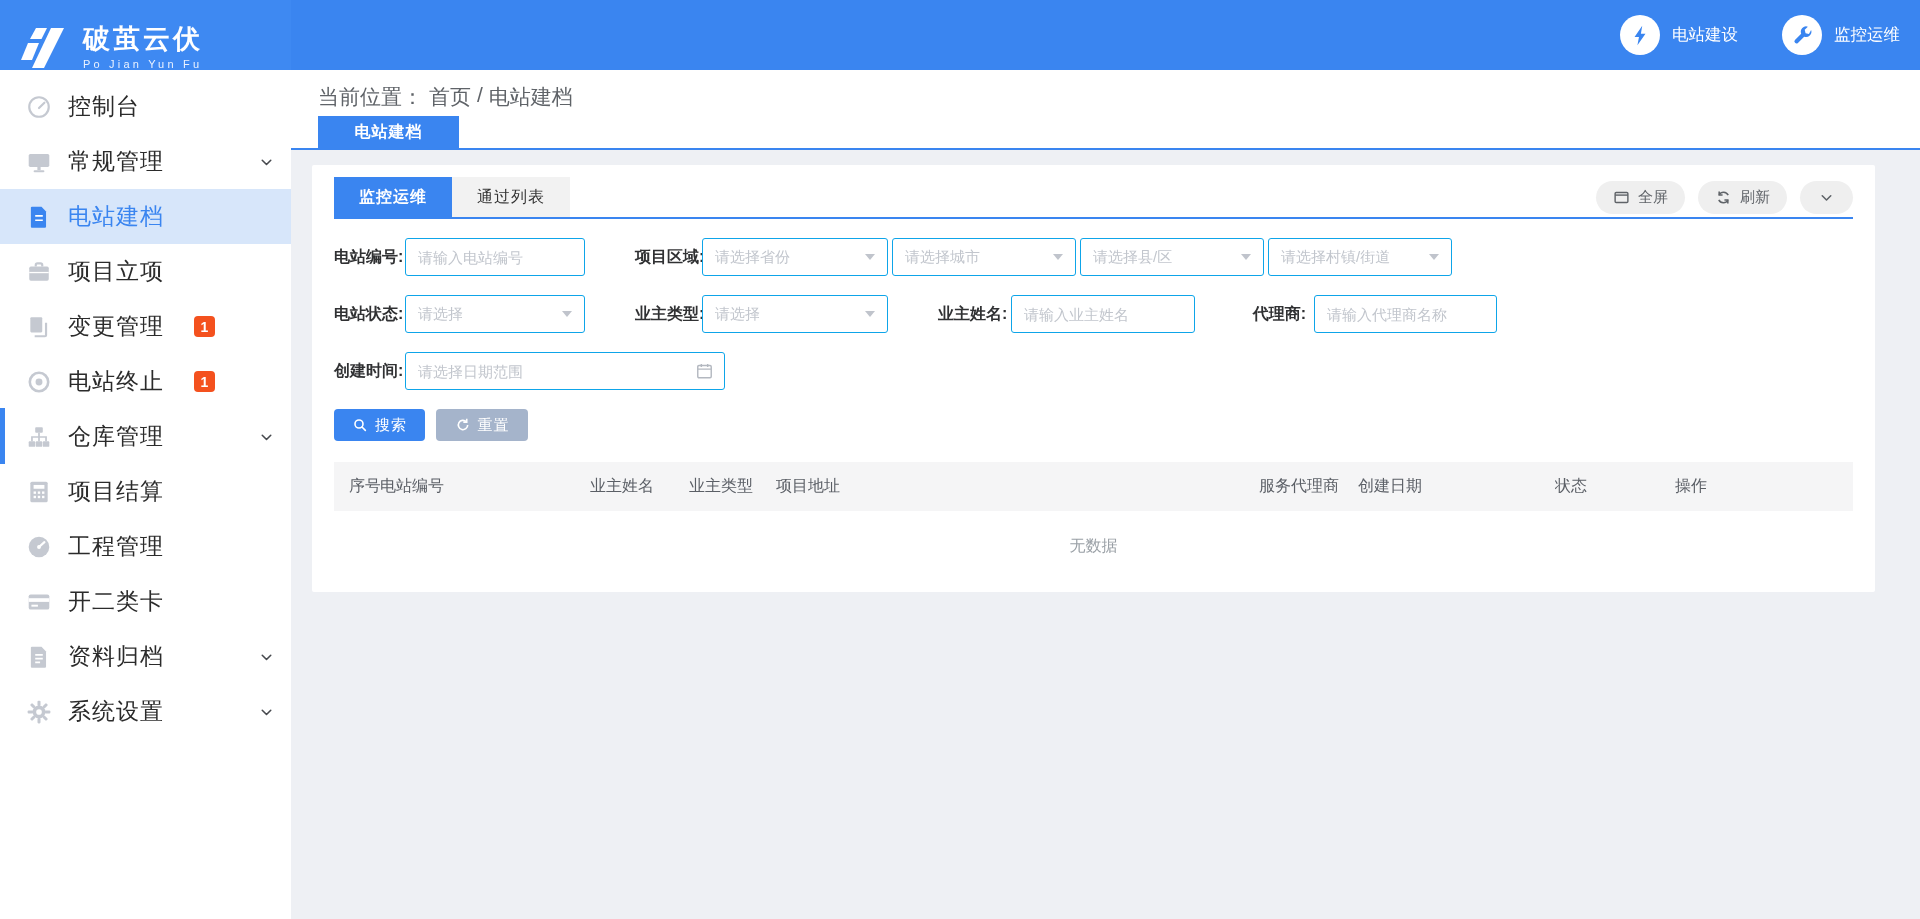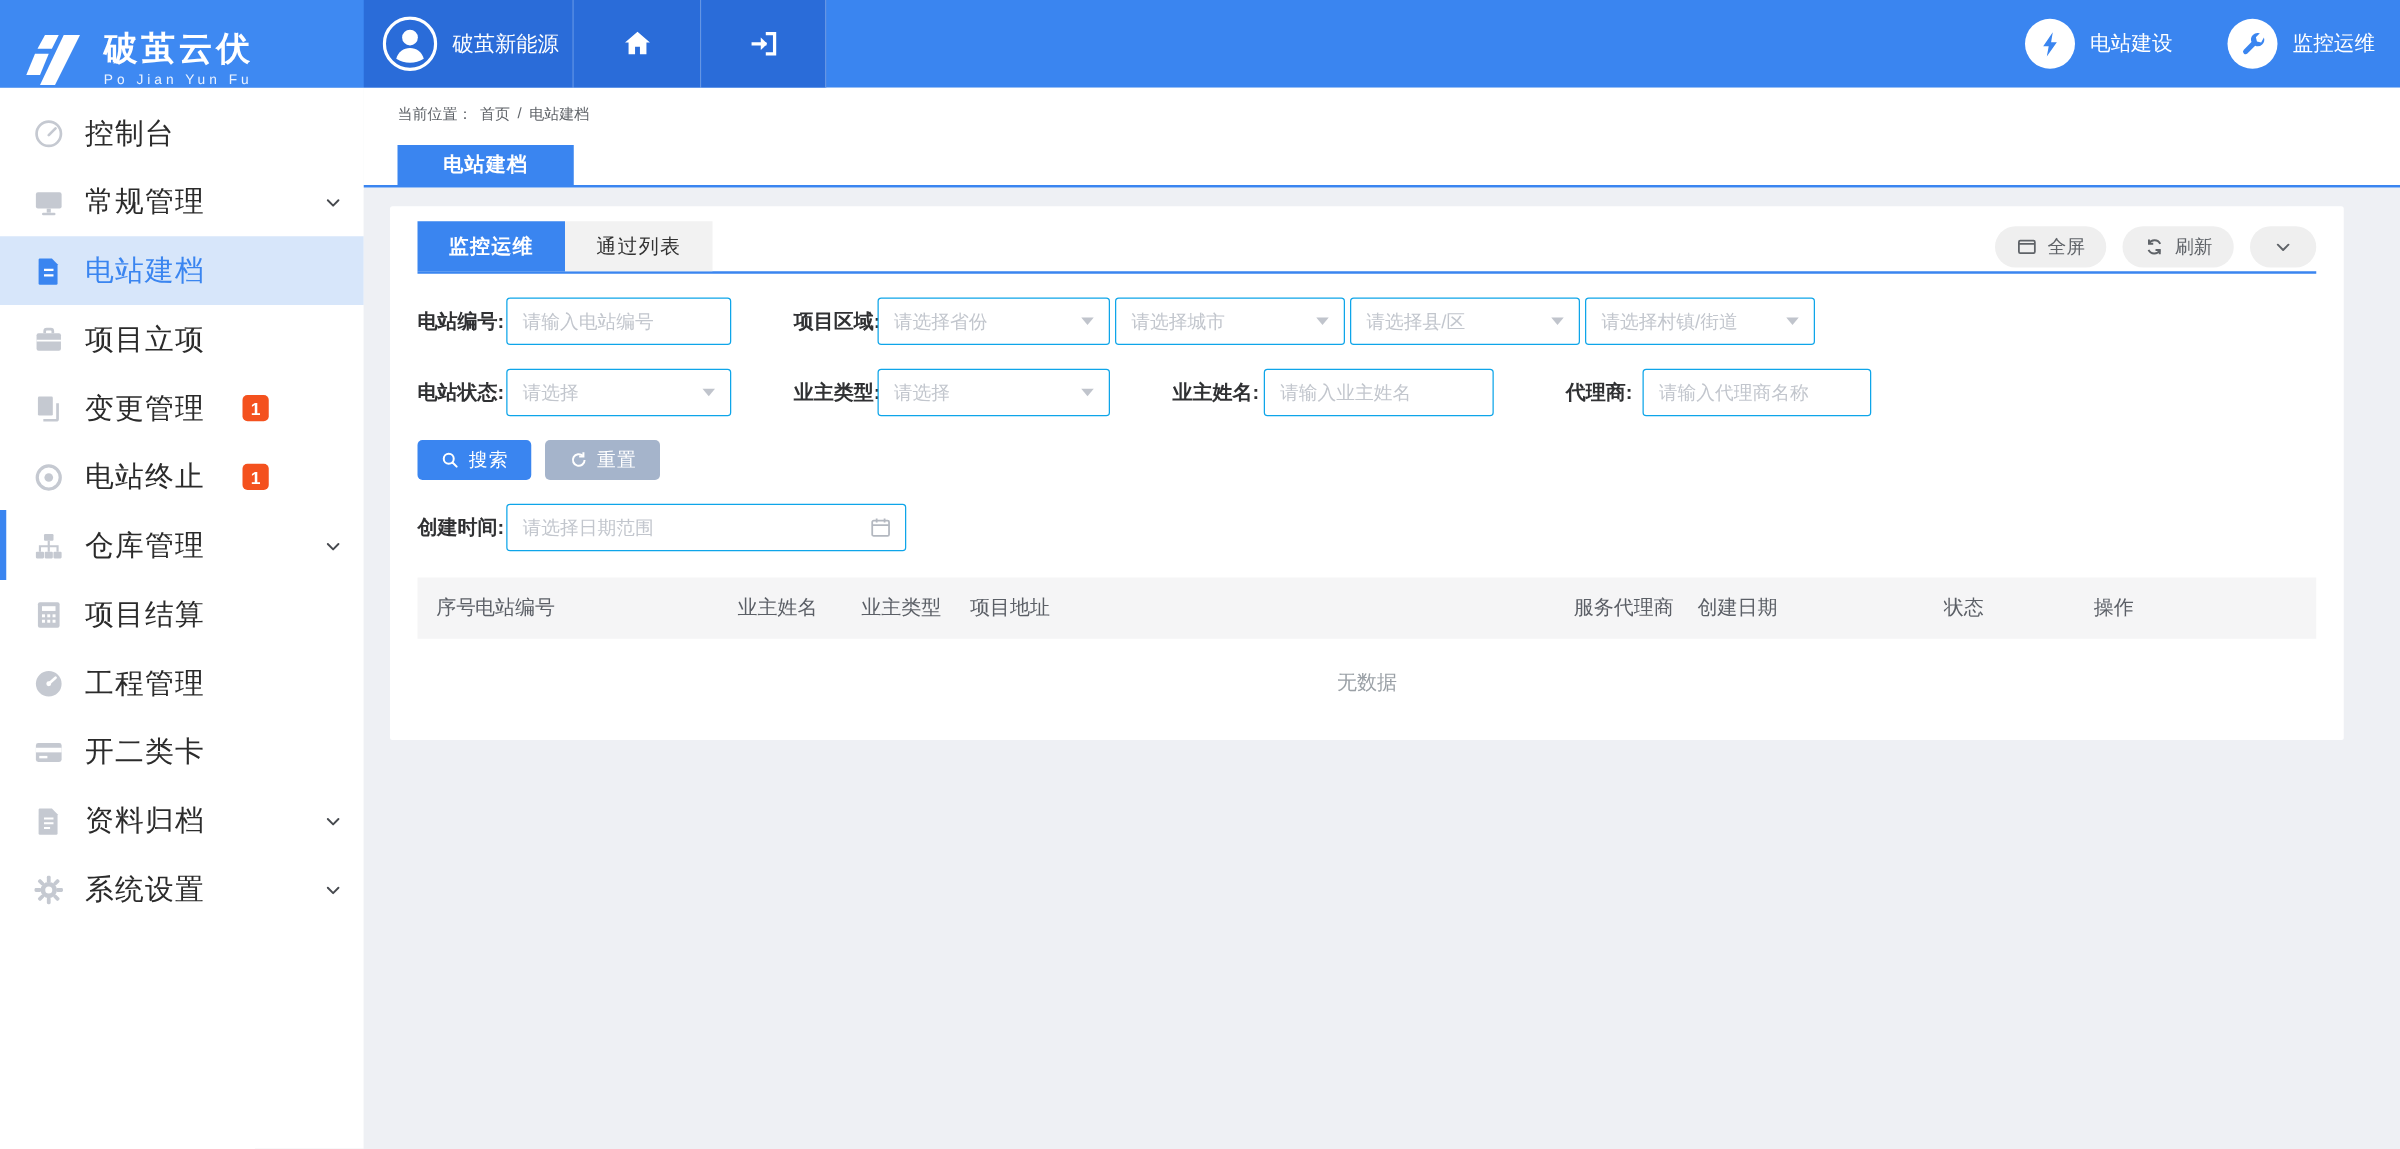--- a/index.html
+++ b/index.html
@@ -49,21 +49,21 @@
   .side-label{font-size:23px;font-weight:400;color:#2b2b2b;letter-spacing:1px}
   .side-item.active .side-label{color:var(--primary)}
   .badge{margin-left:30px;min-width:21px;height:21px;background:var(--badge);color:#fff;border-radius:4px;font-size:14px;font-weight:700;display:flex;align-items:center;justify-content:center;padding:0 4px}
   .chev{position:absolute;right:16px;top:50%;transform:translateY(-50%);color:#474A4F}
   .chev svg{width:17px;height:17px;display:block}
   .scroll-thumb{position:absolute;left:0;top:338px;width:5px;height:56px;background:var(--primary)}
 
   
   .main{position:absolute;left:291px;top:70px;right:0;bottom:0}
   .crumb-zone{background:#fff;height:80px;position:relative;border-bottom:2px solid var(--primary)}
-  .breadcrumb{position:absolute;left:27px;top:13px;font-size:12px;color:#5F6368;display:flex;gap:6px;white-space:nowrap}
+  .breadcrumb{position:absolute;left:27px;top:13px;font-size:21px;color:#5F6368;display:flex;gap:6px;white-space:nowrap}
   .breadcrumb .home-link{cursor:pointer}
   .page-tab{position:absolute;left:27px;bottom:0;width:141px;height:32px;background:var(--primary);color:#fff;font-size:16px;font-weight:700;display:flex;align-items:center;justify-content:center;letter-spacing:1px;cursor:pointer}
   .content{position:absolute;top:82px;left:0;right:0;bottom:0;background:var(--page-bg)}
   .card{margin:13px 45px 0 21px;background:#fff;height:427px;padding:12px 22px 0;border-radius:2px}
 
   
   .panel-tabs{display:flex;align-items:center;border-bottom:2px solid var(--primary)}
   .ptab{height:40px;min-width:118px;padding:0 22px;display:flex;align-items:center;justify-content:center;font-size:16px;background:#F2F2F2;color:#333;cursor:pointer;letter-spacing:1px}
   .ptab.active{background:var(--primary);color:#fff;font-weight:700}
   .toolbar{margin-left:auto;display:flex;align-items:center;gap:13px}
@@ -119,48 +119,20 @@
           <path d="M33 2h13L26 42H14z"></path>
         </g>
           </svg>
       </span>
       <div class="logo-text">
         <div class="logo-title">破茧云伏</div>
         <div class="logo-sub">Po Jian Yun Fu</div>
       </div>
     </div>
 
-    <div class="top-sections">
-      <div class="top-section user">
-        <span class="avatar-wrap">
-          <svg viewBox="0 0 44 44">
-            <circle cx="22" cy="22" r="20.5" fill="none" stroke="#fff" stroke-width="2.6"></circle>
-            <circle cx="22" cy="17" r="6.3" fill="#fff"></circle>
-            <path d="M11 34c1.6-5.6 5.9-8.6 11-8.6s9.4 3 11 8.6a20.5 20.5 0 0 1-22 0z" fill="#fff"></path>
-          </svg>
-        </span>
-        <span class="user-name">破茧新能源</span>
-      </div>
-      <div class="top-section sq1">
-        <span class="glyph">
-          <svg viewBox="0 0 24 24">
-              <path d="M12 3.2l9.2 7.8h-2.6v8.8h-4.8v-5.6h-3.6v5.6H5.4V11H2.8z" fill="#fff"></path>
-            </svg>
-        </span>
-      </div>
-      <div class="top-section sq2">
-        <span class="glyph">
-          <svg viewBox="0 0 24 24">
-            <path d="M13.5 4.5H20v15h-6.5" fill="none" stroke="#fff" stroke-width="2.4"></path>
-            <path d="M3 12h11" stroke="#fff" stroke-width="2.4"></path>
-            <path d="M9.8 7.3L14.5 12l-4.7 4.7z" fill="#fff"></path>
-          </svg>
-        </span>
-      </div>
-    </div>
 
     <div class="top-right">
       <div class="module">
         <span class="module-icon">
           <svg viewBox="0 0 24 24">
               <path d="M13.8 1.8L5.8 13.6h4.6L8.8 22.2l8.4-12h-4.8z" fill="#3A85F0"></path>
             </svg>
         </span>
         <span>电站建设</span>
       </div>
@@ -438,55 +410,55 @@
               </span>
             </div>
             <div class="fgroup">
               <span class="flabel w69">代理商:</span>
               <span class="finput-wrap inp183">
                 <input placeholder="请输入代理商名称" style="">
               </span>
             </div>
           </div>
 
-          <div class="frow actions">
-            <button class="btn btn-search">
-              <span>
-                <svg viewBox="0 0 24 24">
-                    <circle cx="10.5" cy="10.5" r="6" fill="none" stroke="#fff" stroke-width="2.4"></circle>
-                    <path d="M15 15l5 5" stroke="#fff" stroke-width="2.4" stroke-linecap="round"></path>
-                  </svg>
-              </span>
-              <span>搜索</span>
-            </button>
-            <button class="btn btn-reset">
-              <span>
-                <svg viewBox="0 0 24 24">
-                    <path d="M19 12a7 7 0 1 1-2.1-5" fill="none" stroke="#fff" stroke-width="2.4"></path>
-                    <path d="M17.6 2.6v5.1h-5.1" fill="none" stroke="#fff" stroke-width="2.4"></path>
-                  </svg>
-              </span>
-              <span>重置</span>
-            </button>
-          </div>
-
           <div class="frow">
             <div class="fgroup">
               <span class="flabel w71">创建时间:</span>
               <span class="finput-wrap inp320">
                 <input placeholder="请选择日期范围" style="">
                 <span class="cal-icon">
                   <svg viewBox="0 0 24 24" fill="none" stroke="currentColor" stroke-width="1.8">
                     <rect x="3.5" y="5" width="17" height="15.5" rx="1.5"></rect>
                     <path d="M3.5 9.6h17"></path>
                       <path d="M8 3v4M16 3v4"></path>
                   </svg>
                 </span>
               </span>
             </div>
+          </div>
+
+          <div class="frow actions">
+            <button class="btn btn-search">
+              <span>
+                <svg viewBox="0 0 24 24">
+                    <circle cx="10.5" cy="10.5" r="6" fill="none" stroke="#fff" stroke-width="2.4"></circle>
+                    <path d="M15 15l5 5" stroke="#fff" stroke-width="2.4" stroke-linecap="round"></path>
+                  </svg>
+              </span>
+              <span>搜索</span>
+            </button>
+            <button class="btn btn-reset">
+              <span>
+                <svg viewBox="0 0 24 24">
+                    <path d="M19 12a7 7 0 1 1-2.1-5" fill="none" stroke="#fff" stroke-width="2.4"></path>
+                    <path d="M17.6 2.6v5.1h-5.1" fill="none" stroke="#fff" stroke-width="2.4"></path>
+                  </svg>
+              </span>
+              <span>重置</span>
+            </button>
           </div>
         </div>
 
         <div class="table-wrap">
           <div class="thead-row">
               <span class="th" style="width: 46px;">序号</span>
               <span class="th" style="width: 210px;">电站编号</span>
               <span class="th" style="width: 99px;">业主姓名</span>
               <span class="th" style="width: 87px;">业主类型</span>
               <span class="th" style="width: 483px;">项目地址</span>

